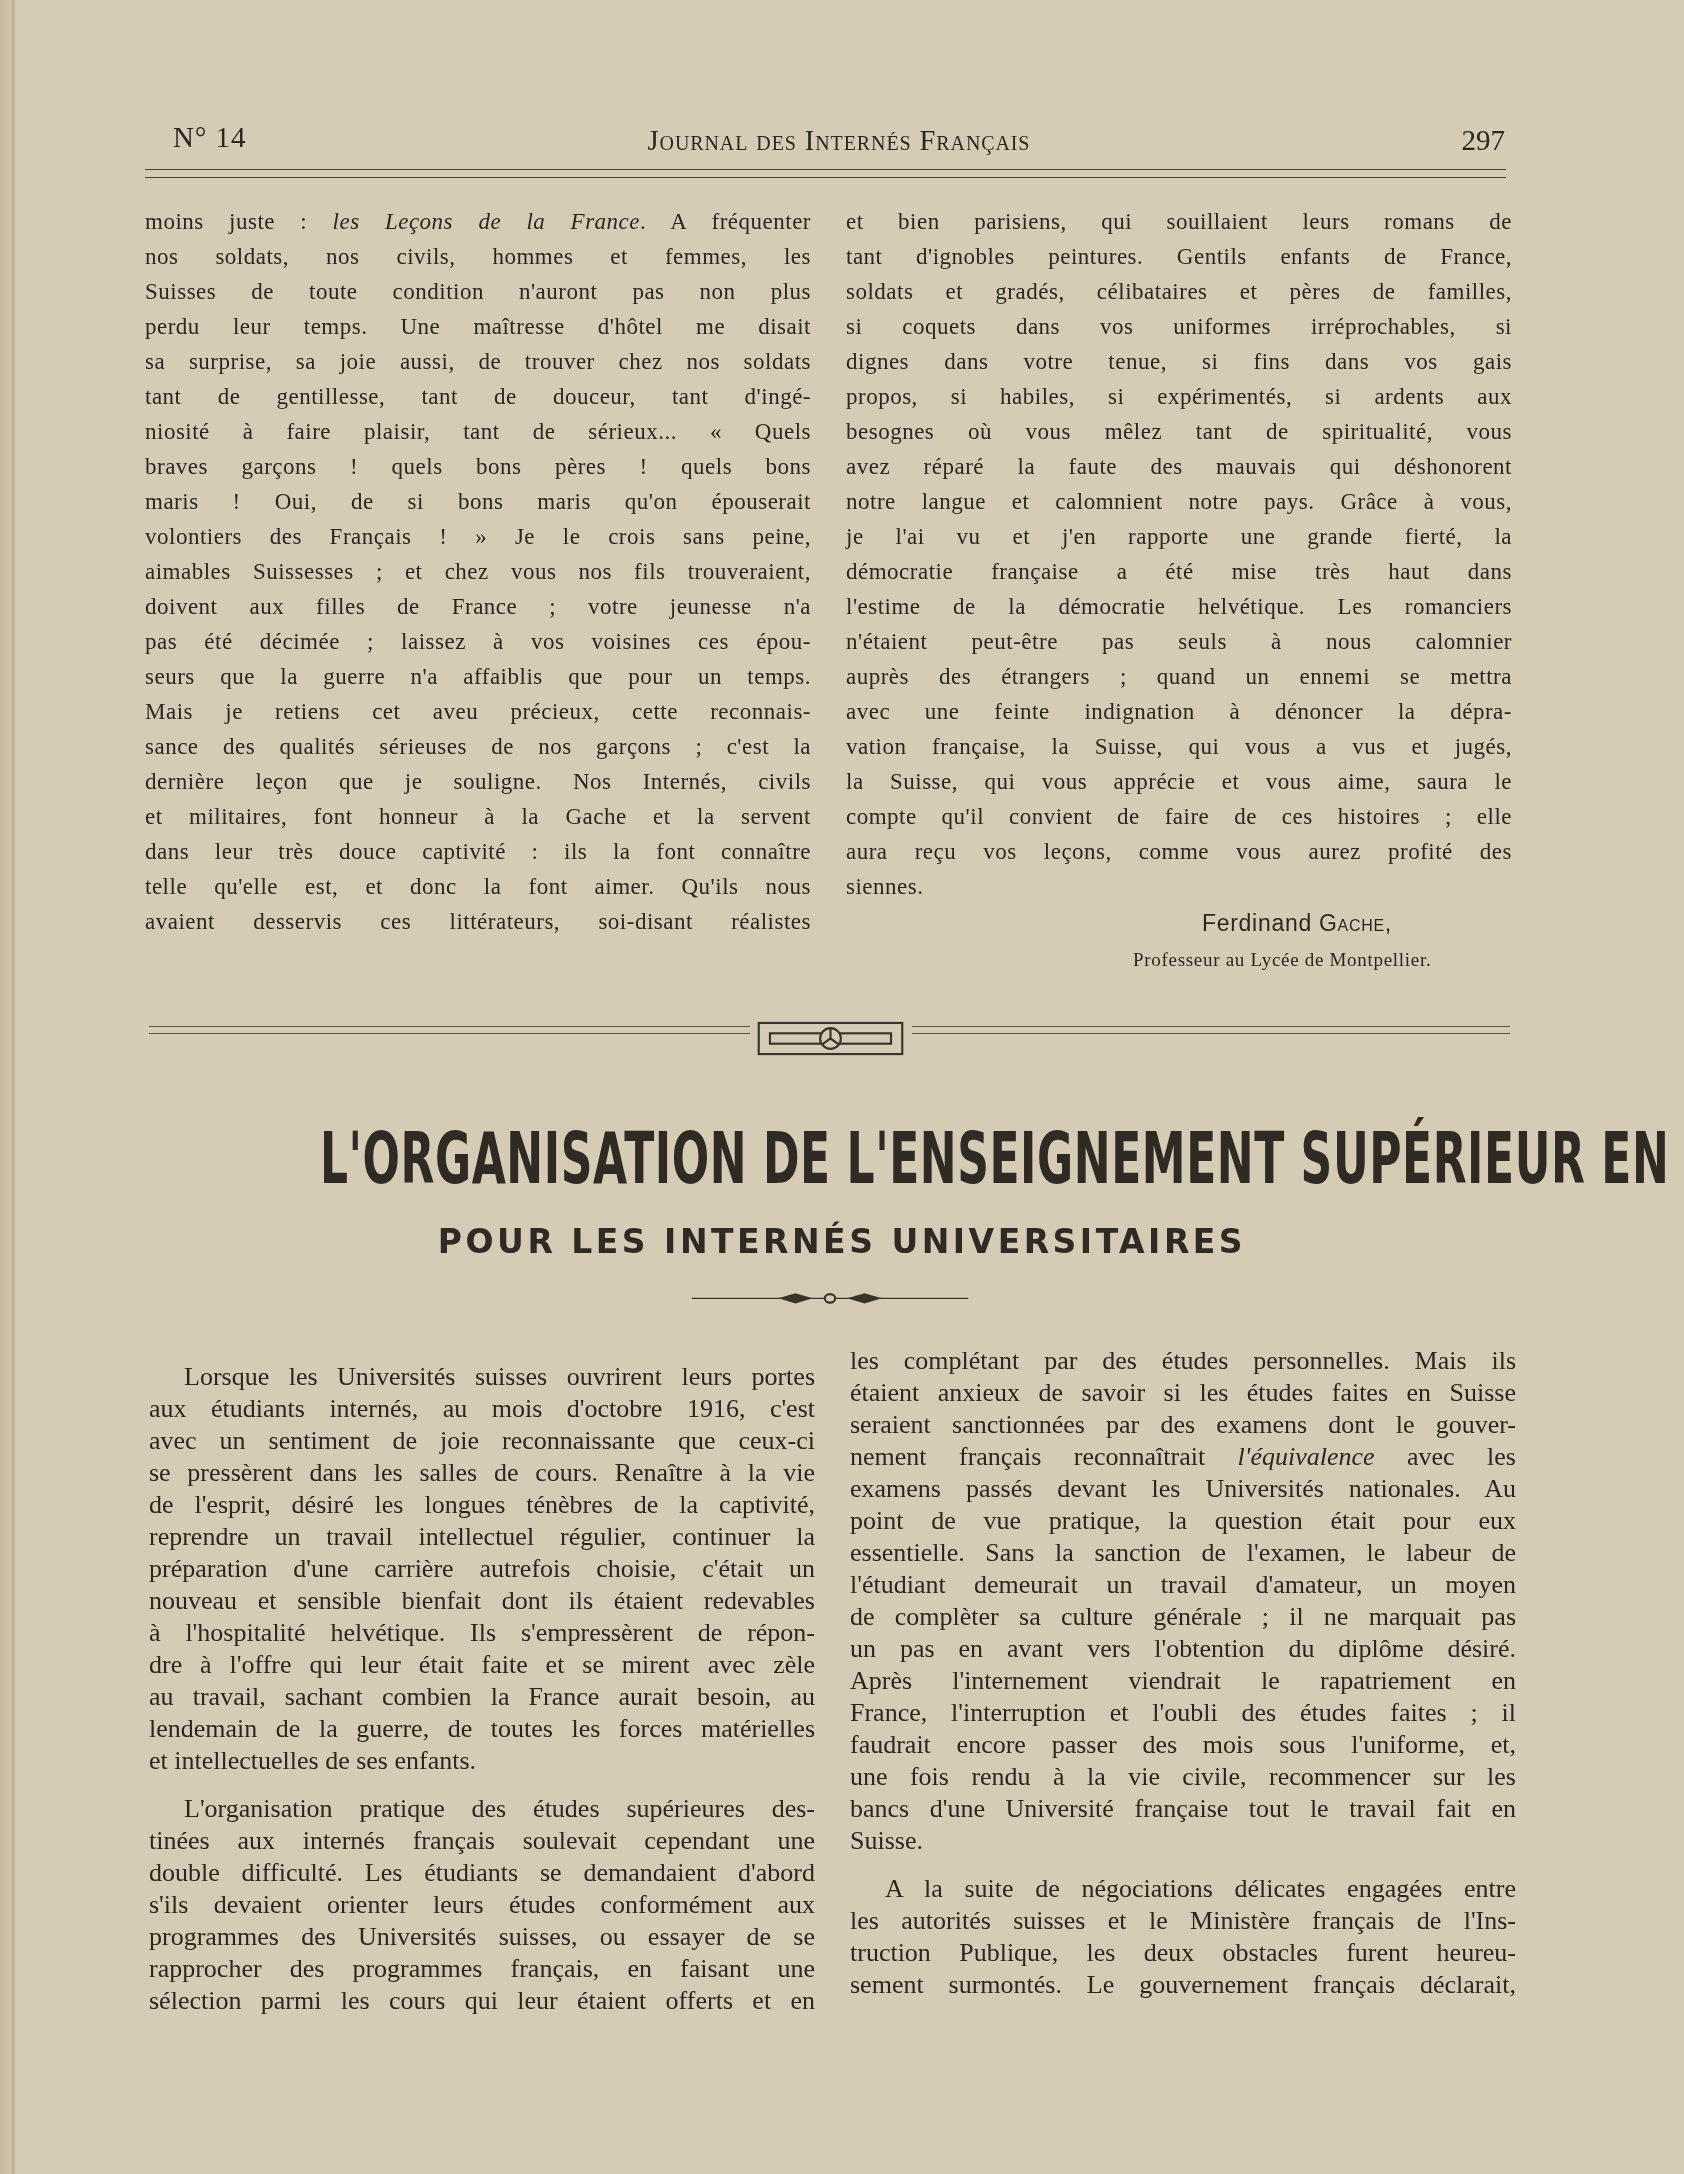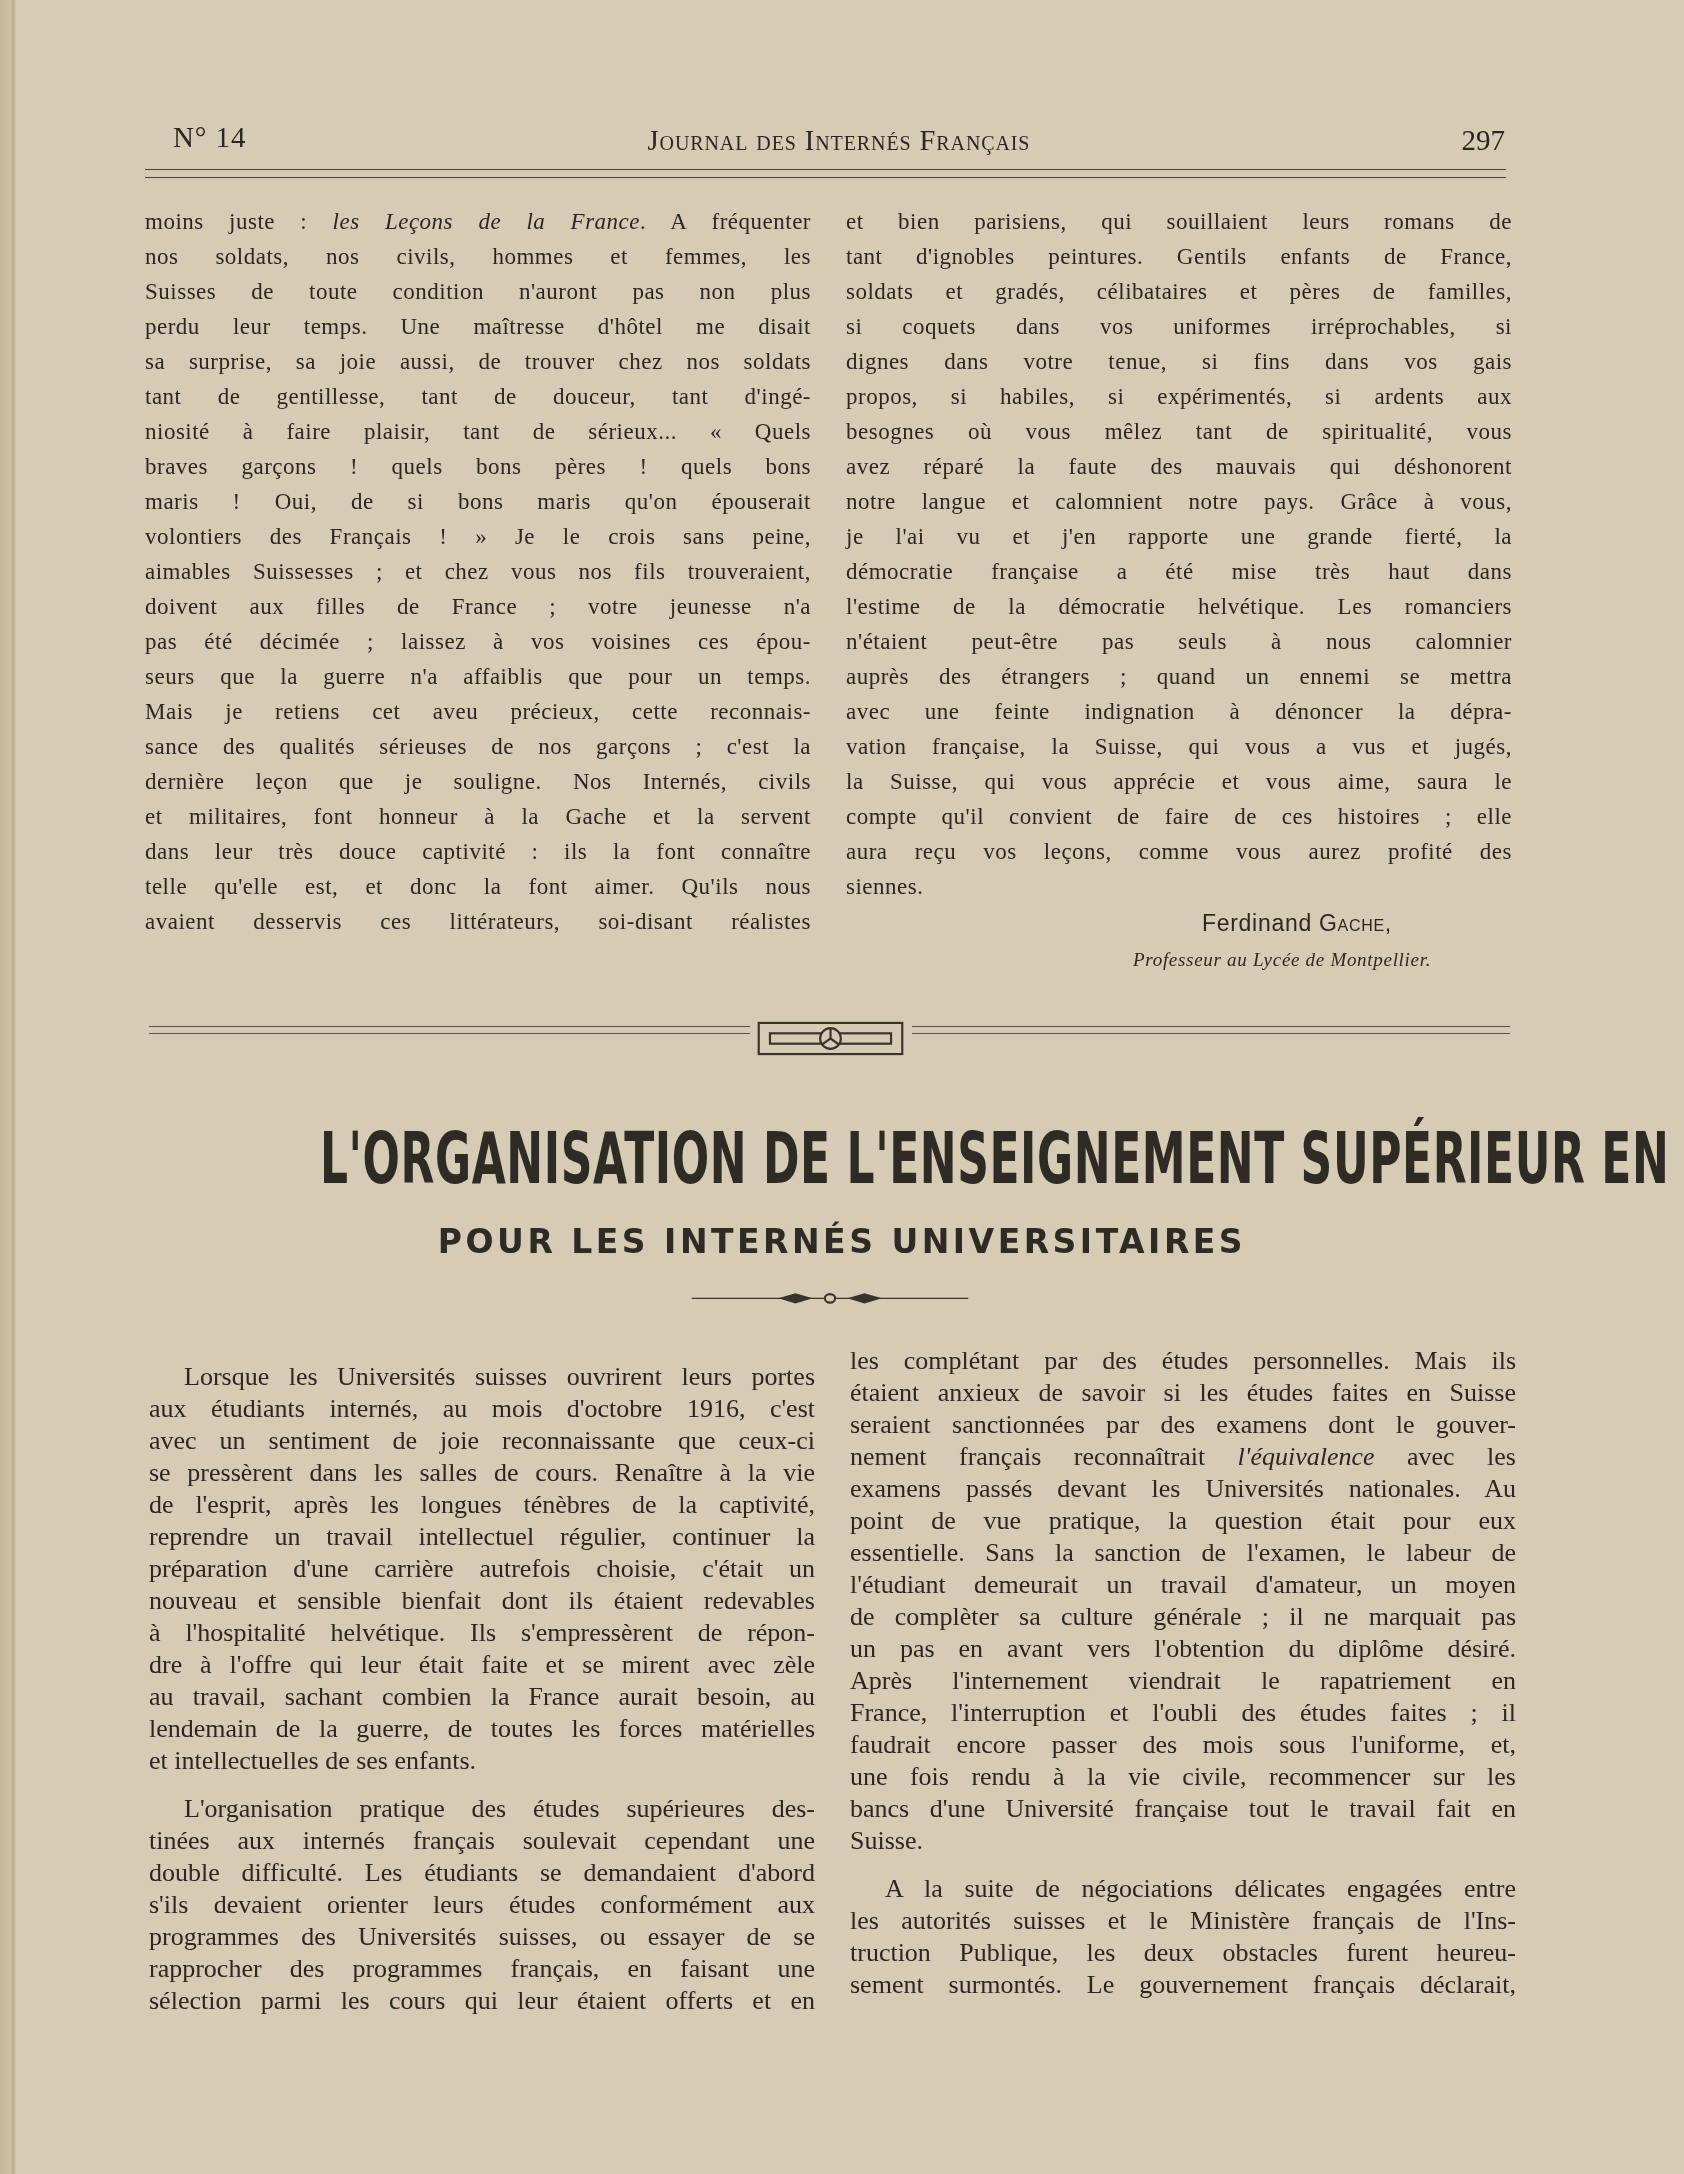--- a/index.html
+++ b/index.html
@@ -40,21 +40,21 @@
   .bot-col .ln { height: 32px; }
   .ital { font-style: italic; }
   .indent { padding-left: 35px; margin-top: 16px; }
   .signature {
     position: absolute; left: 1202px; top: 910px;
     font-family: "Liberation Sans", "DejaVu Sans", sans-serif; font-size: 23px; letter-spacing: 0.7px;
   }
   .signature .sc { font-variant: small-caps; }
   .affil {
     position: absolute; left: 1133px; top: 949px;
-    font-style: italic; font-size: 19px; letter-spacing: 0.7px;
+    font-size: 19px; letter-spacing: 0.7px;
   }
   .ornament-rule { position: absolute; top: 1026px; height: 6px; border-top: 1.7px solid #5a5246; border-bottom: 1.7px solid #5a5246; }
   .ornament-box { position: absolute; left: 757px; top: 1021px; width: 147px; height: 35px; }
   .title {
     position: absolute; left: 0; width: 1684px; top: 1117px; text-align: center;
     font-family: "DejaVu Sans", "Liberation Sans", sans-serif; font-weight: bold;
     font-size: 71px; letter-spacing: 0.9px;
     transform: scaleX(0.62); transform-origin: center;
     white-space: nowrap; color: #2f2a24;
   }
@@ -146,21 +146,21 @@
   <path d="M110 12 L130 6 L150 12 L130 18 Z" fill="#3a332b"></path>
   <path d="M190 12 L210 6 L230 12 L210 18 Z" fill="#3a332b"></path>
   <ellipse cx="170" cy="12" rx="6" ry="5" fill="#d6ccb6" stroke="#3a332b" stroke-width="2.5"></ellipse>
 </svg>
 
 <div class="col bot-col" style="left:149px;">
     <span class="ln indent"><span>Lorsque les Universités suisses ouvrirent leurs portes</span></span>
     <span class="ln"><span>aux étudiants internés, au mois d'octobre 1916, c'est</span></span>
     <span class="ln"><span>avec un sentiment de joie reconnaissante que ceux-ci</span></span>
     <span class="ln"><span>se pressèrent dans les salles de cours. Renaître à la vie</span></span>
-    <span class="ln"><span>de l'esprit, après les longues ténèbres de la captivité,</span></span>
+    <span class="ln"><span>de l'esprit, désiré les longues ténèbres de la captivité,</span></span>
     <span class="ln"><span>reprendre un travail intellectuel régulier, continuer la</span></span>
     <span class="ln"><span>préparation d'une carrière autrefois choisie, c'était un</span></span>
     <span class="ln"><span>nouveau et sensible bienfait dont ils étaient redevables</span></span>
     <span class="ln"><span>à l'hospitalité helvétique. Ils s'empressèrent de répon-</span></span>
     <span class="ln"><span>dre à l'offre qui leur était faite et se mirent avec zèle</span></span>
     <span class="ln"><span>au travail, sachant combien la France aurait besoin, au</span></span>
     <span class="ln"><span>lendemain de la guerre, de toutes les forces matérielles</span></span>
     <span class="ln last"><span>et intellectuelles de ses enfants.</span></span>
     <span class="ln indent"><span>L'organisation pratique des études supérieures des-</span></span>
     <span class="ln"><span>tinées aux internés français soulevait cependant une</span></span>

